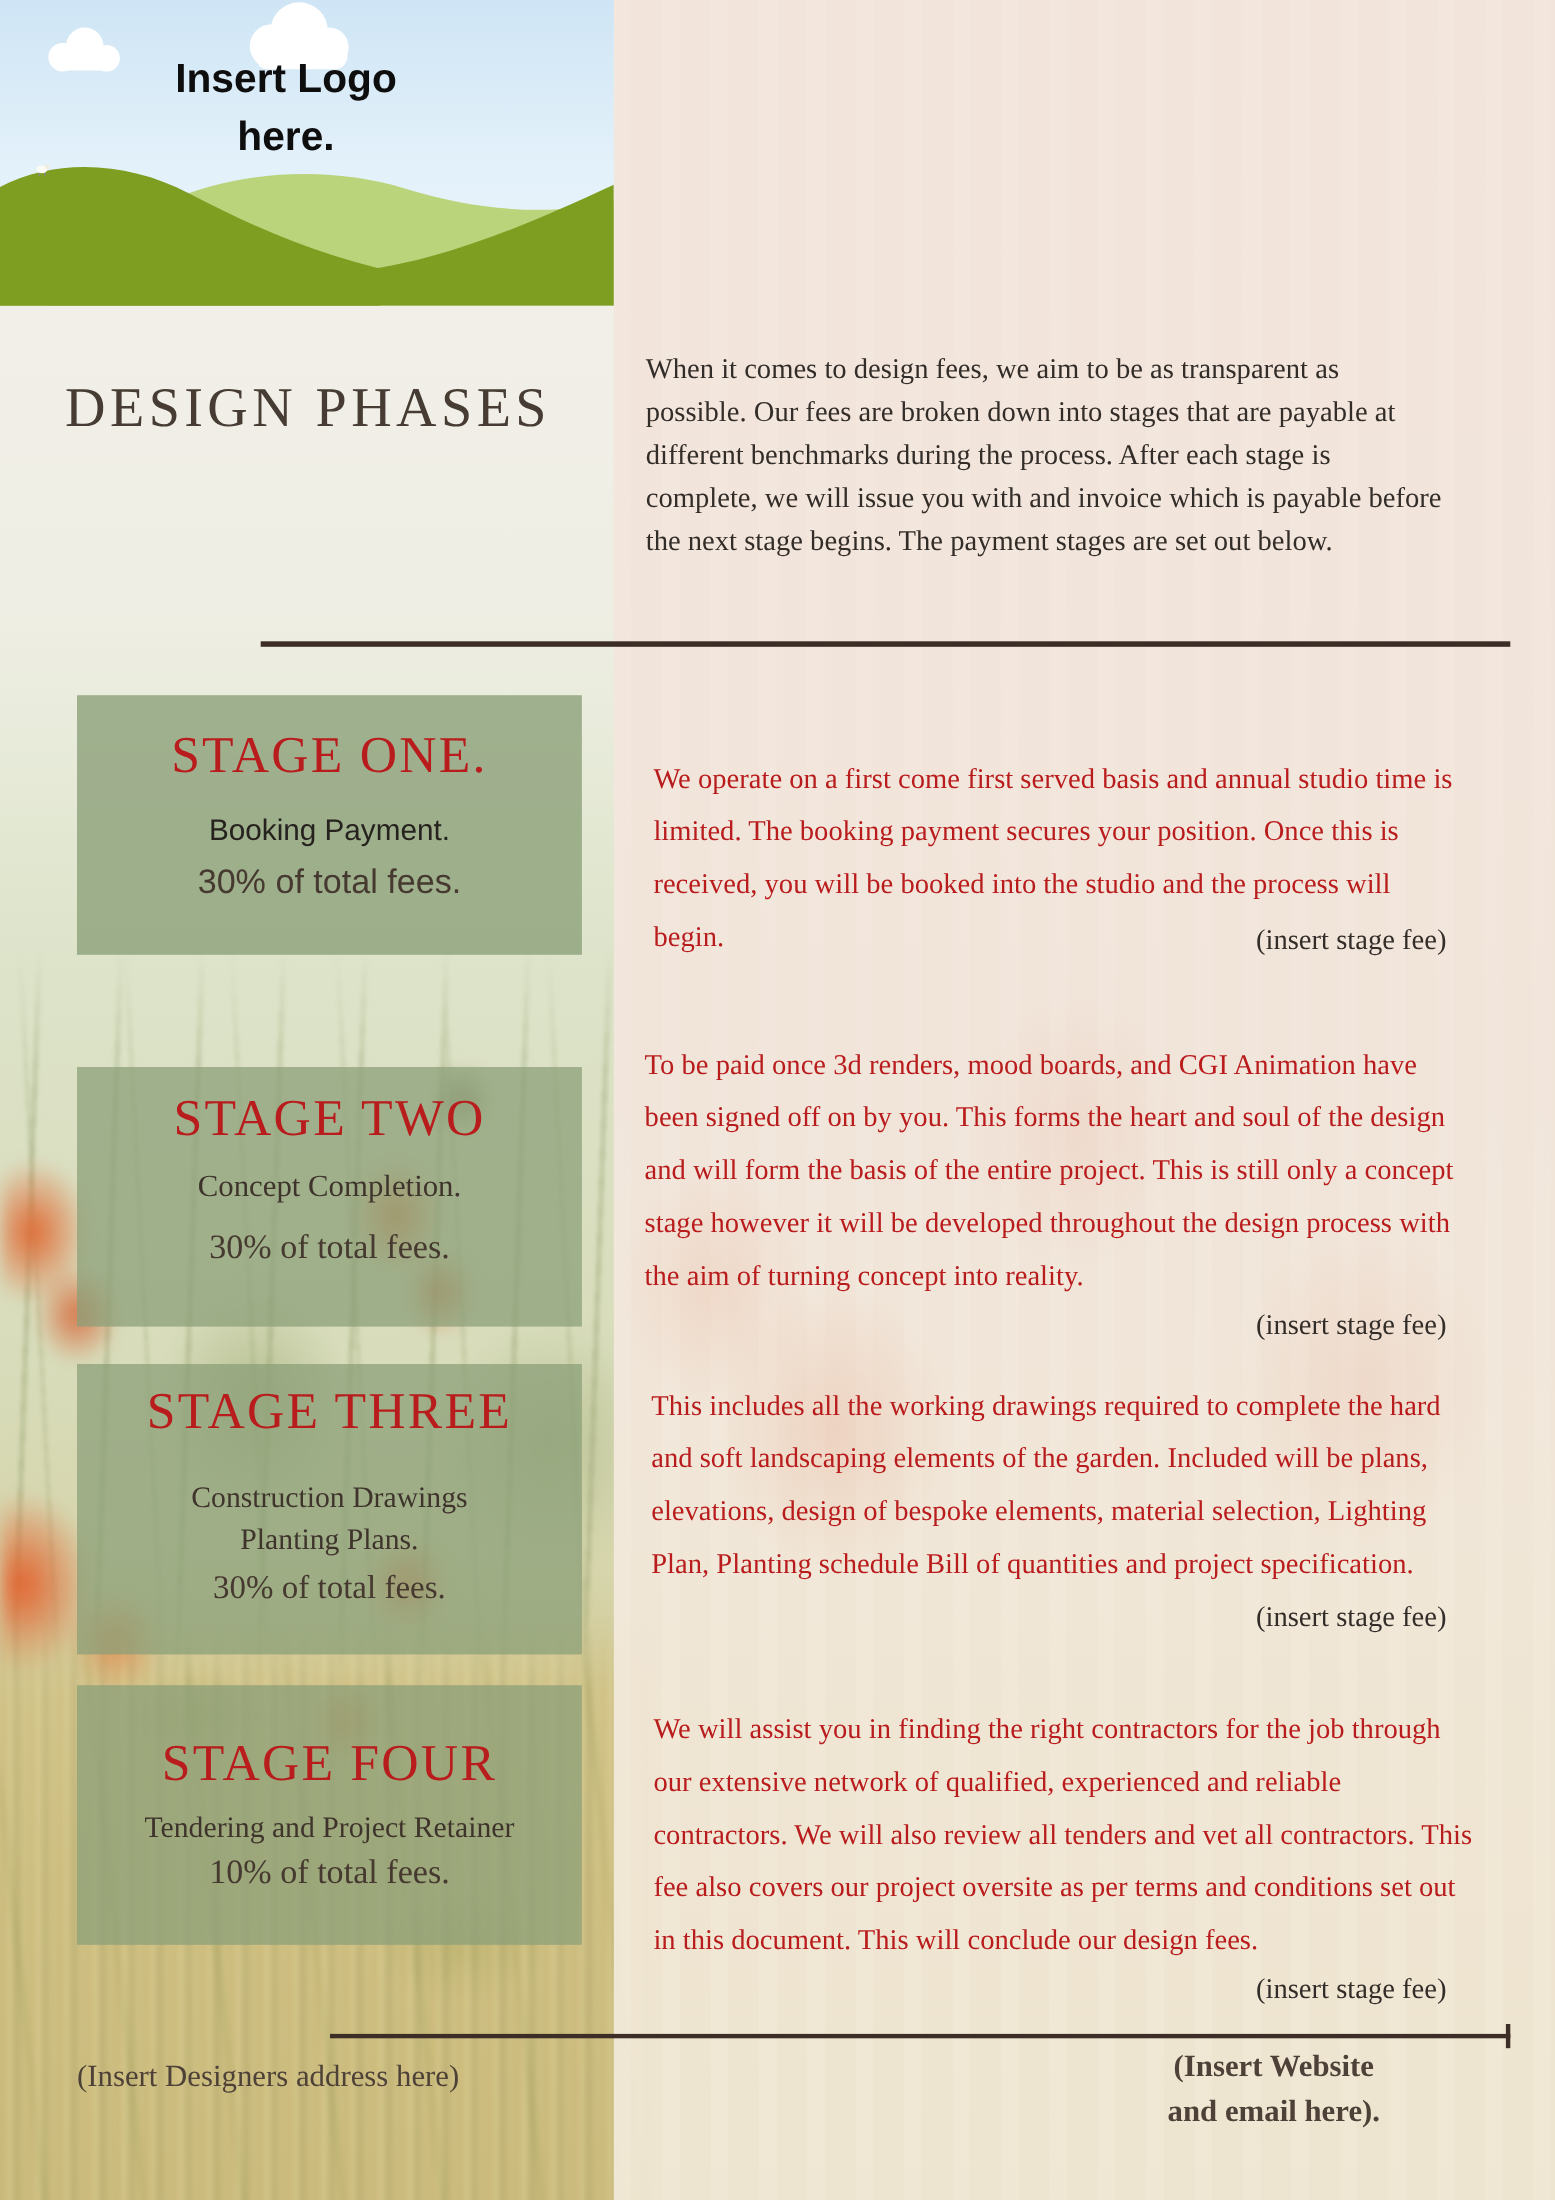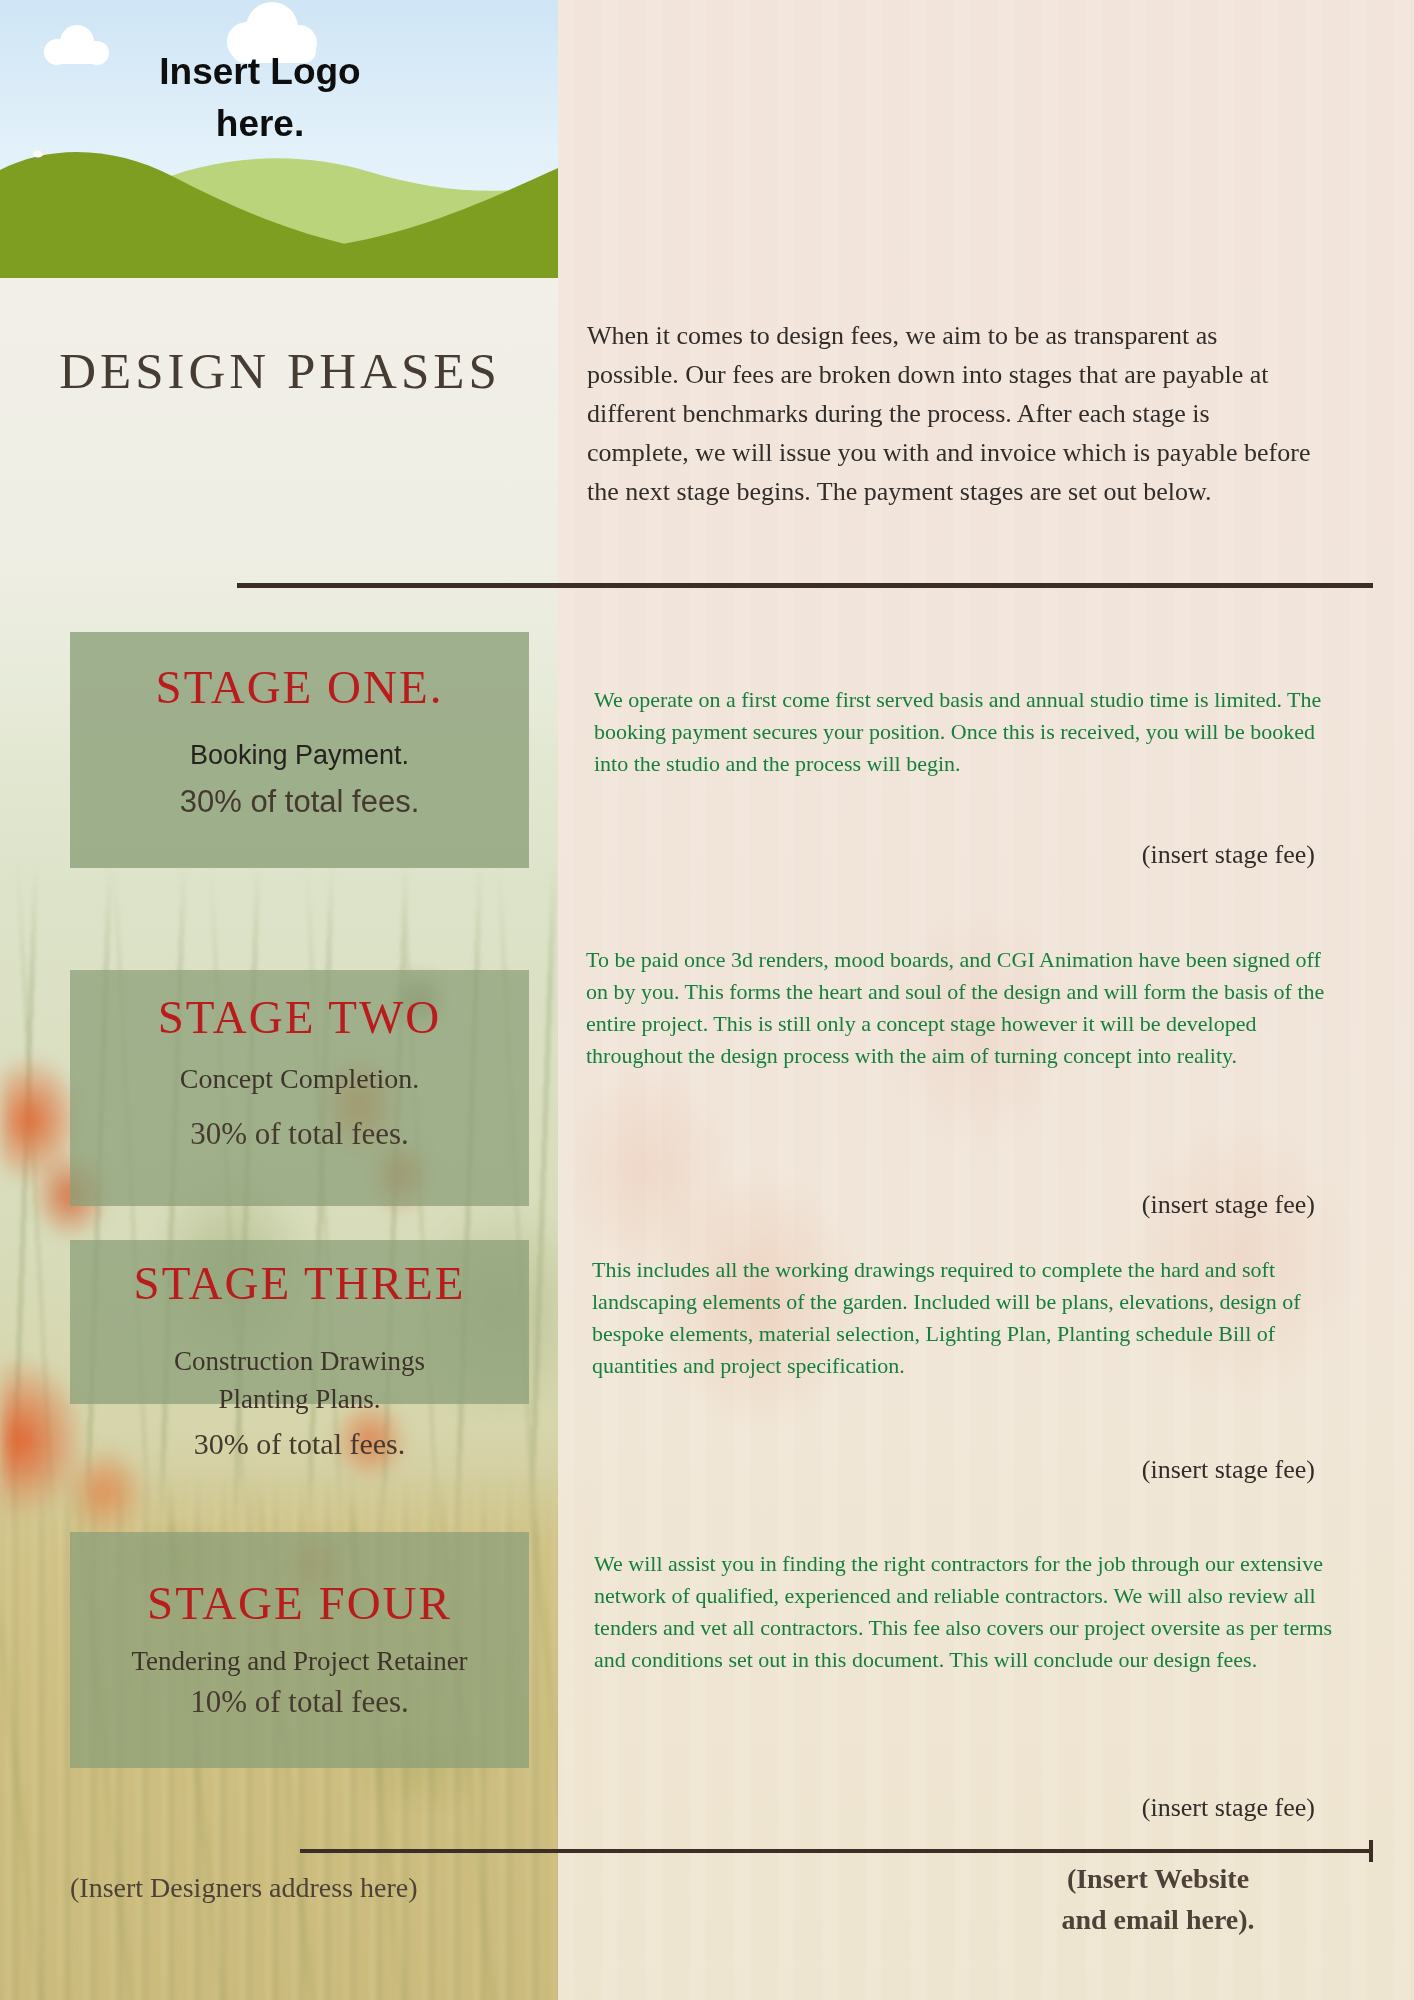--- a/index.html
+++ b/index.html
@@ -77,29 +77,29 @@
   .stage-title{font-size:47px;letter-spacing:2px;line-height:58px;color:#b91c1c;}
   .stage-subtitle{font-size:28px;line-height:38px;color:#3f342c;white-space:pre-line;}
   .stage-fee-share{font-size:31px;line-height:40px;color:#46392f;}
   .box1{top:632px;height:236px;padding-top:26px;box-sizing:border-box;background:rgba(143,162,124,.82);}
   .box1 .stage-title{margin-bottom:20px;}
   .box1 .stage-subtitle,.box1 .stage-fee-share{font-family:"Liberation Sans",sans-serif;}
   .box1 .stage-subtitle{font-size:27px;margin-bottom:8px;color:#26221e;}
   .box2{top:931px;height:236px;padding-top:18px;box-sizing:border-box;margin-top:39px;}
   .box2 .stage-title{margin-bottom:14px;}
   .box2 .stage-subtitle{margin-bottom:16px;}
-  .box3{top:1240px;height:164px;padding-top:14px;box-sizing:border-box;}
+  .box3{top:1240px;height:264px;padding-top:14px;box-sizing:border-box;}
   .box3 .stage-title{margin-bottom:6px;}
   .box3 .stage-subtitle{font-size:27px;line-height:38px;margin-bottom:6px;margin-top:24px;}
   .box3 .stage-fee-share{font-size:30px;}
   .box4{top:1532px;height:236px;padding-top:42px;box-sizing:border-box;}
   .box4 .stage-title{margin-bottom:10px;}
   .box4 .stage-subtitle{font-size:27px;margin-bottom:2px;}
 
-  .stage-desc{position:absolute;font-size:22px;line-height:32px;color:#15803d;}
+  .stage-desc{position:absolute;font-size:26px;line-height:48px;color:#b91c1c;}
   .desc1{left:594px;top:684px;width:735px;}
   .desc2{left:586px;top:944px;width:740px;}
   .desc3{left:592px;top:1254px;width:735px;}
   .desc4{left:594px;top:1548px;width:752px;}
   .fee-note{position:absolute;right:99px;font-size:26px;color:#332d29;}
   .fee1{top:840px;} .fee2{top:1190px;} .fee3{top:1455px;} .fee4{top:1793px;}
 
   .divider-bottom{position:absolute;left:300px;top:1849px;width:1073px;height:4px;background:#3c2d26;}
   .divider-tick{position:absolute;right:0;top:-9px;width:4px;height:22px;background:#3c2d26;}
 

